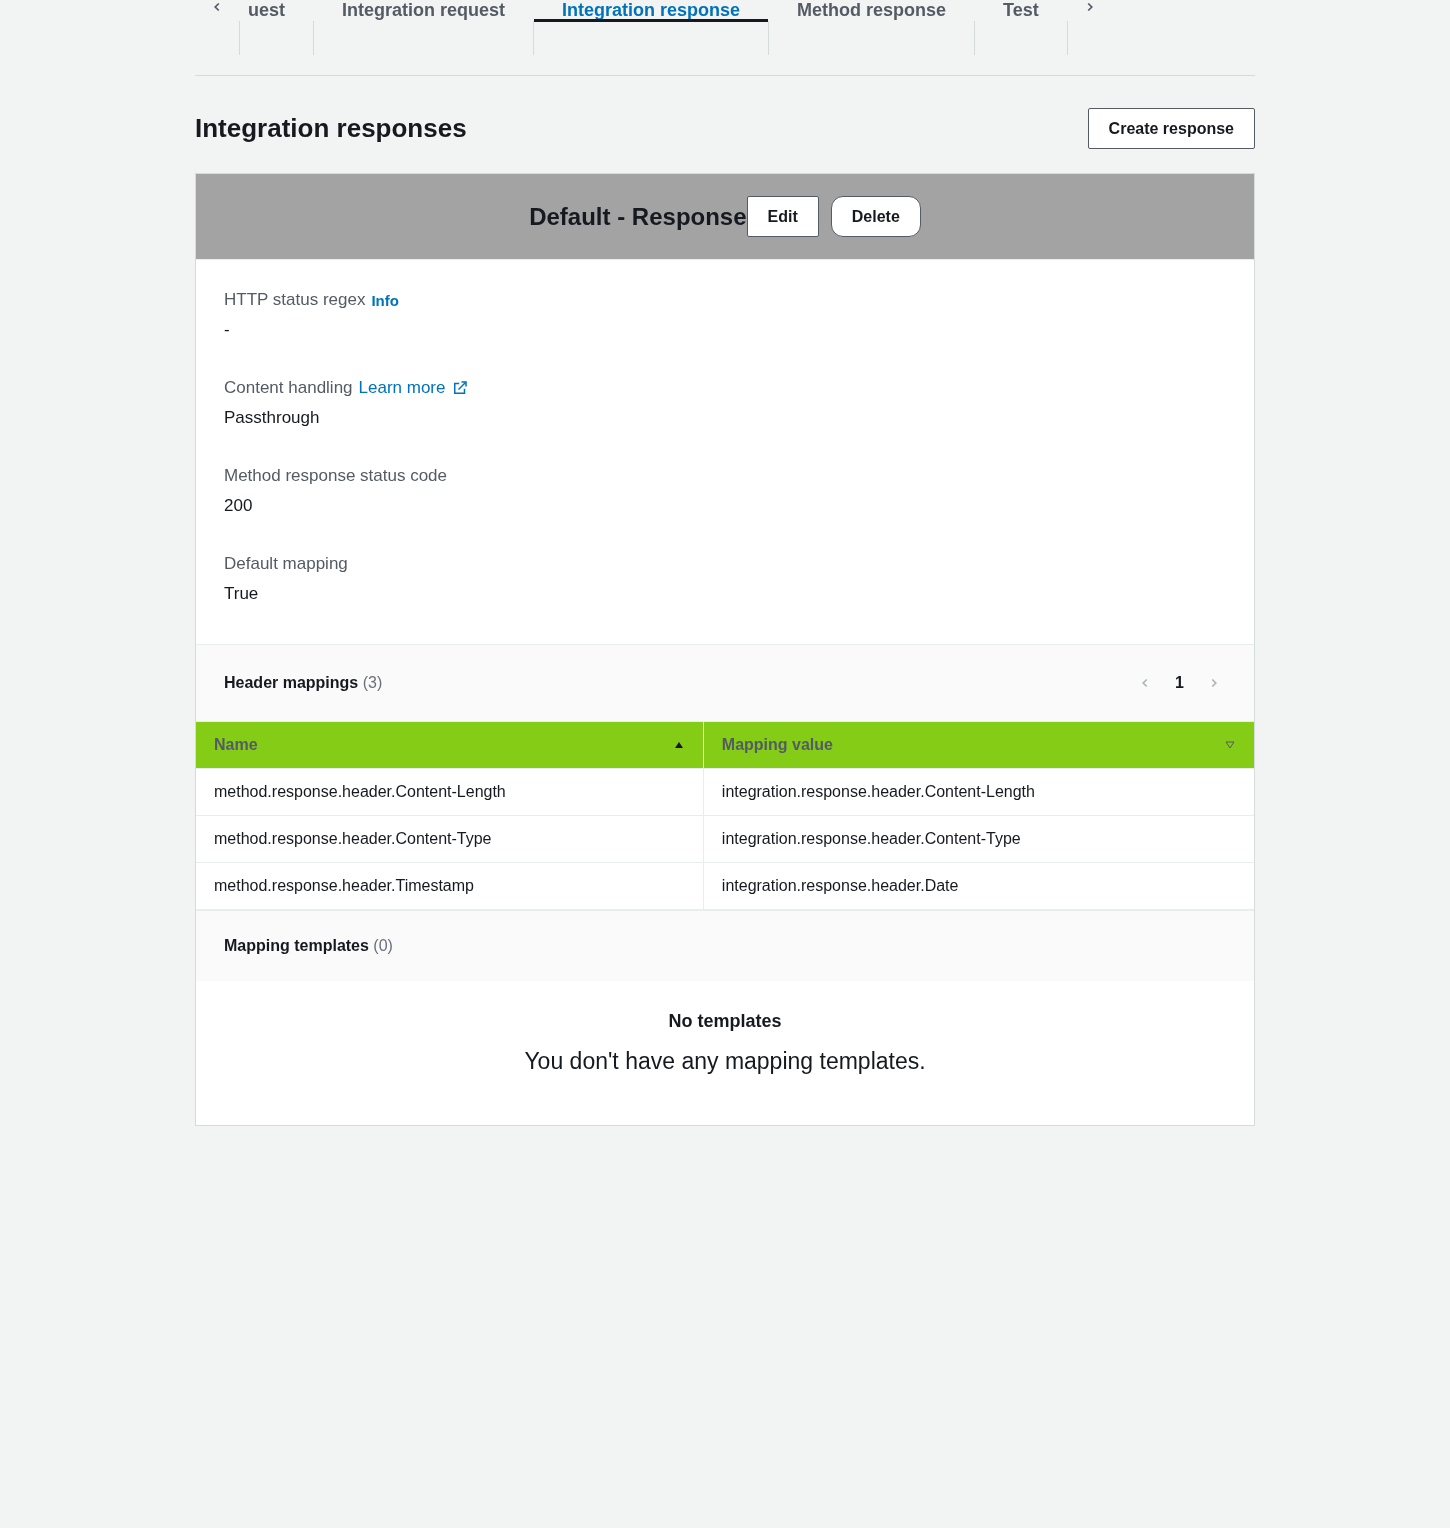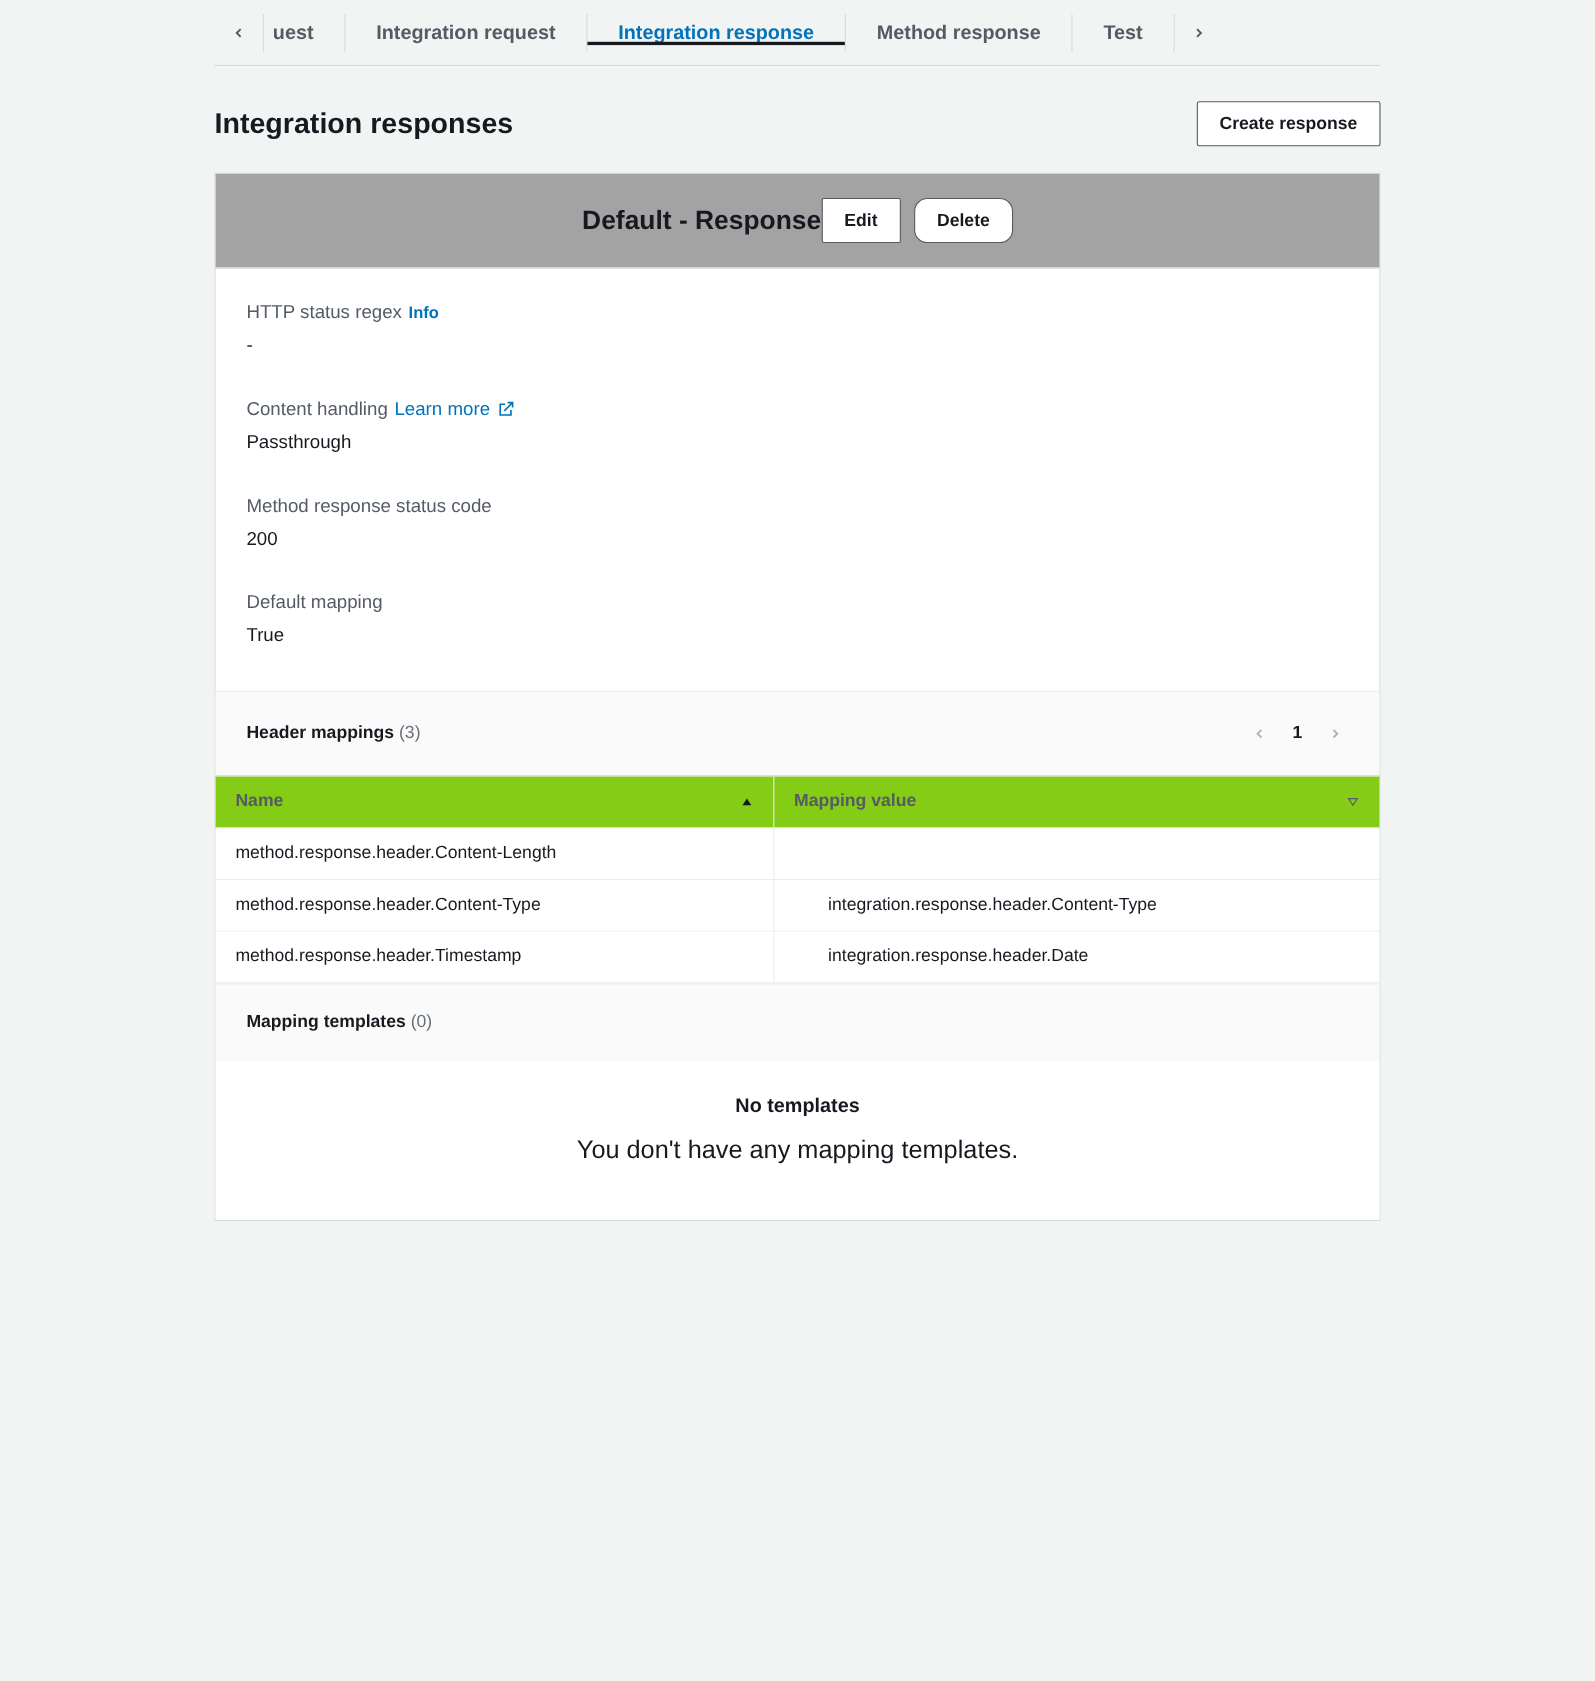--- a/index.html
+++ b/index.html
@@ -9,23 +9,23 @@
     color: #16191f;
     font-size: 14px;
   }
   .page {
     width: 1060px;
     margin: 0 auto;
     padding-bottom: 20px;
   }
   .tabs-wrap {
     display: flex;
-    align-items: center;
+    align-items: flex-start;
     border-bottom: 1px solid #d5dbdb;
-    height: 60px;
+    height: 76px;
     position: relative;
   }
   .tab-scroll-btn {
     width: 44px;
     display: flex;
     align-items: center;
     justify-content: center;
     color: #545b64;
     cursor: pointer;
   }
@@ -185,21 +185,20 @@
     gap: 8px;
     cursor: pointer;
   }
   .col-name { flex: 0 0 48%; border-right: 1px solid #eaeded; }
   .col-value { flex: 1; }
   .th .sort-icon { margin-left: auto; width: 12px; height: 12px; }
   .table-row {
     display: flex;
     border-bottom: 1px solid #eaeded;
     background: #fff;
-    gap: 31px;
   }
   .td { color: #16191f; }
 
   .empty-state {
     padding: 30px 20px 50px;
     text-align: center;
     background: #fff;
   }
   .empty-title {
     font-size: 18px;
@@ -319,20 +318,21 @@
       <div class="th col-value">
         <span>Mapping value</span>
         <svg class="sort-icon" viewBox="0 0 24 24" fill="none" stroke="#545b64" stroke-width="2">
             <polygon points="12 6 4 18 20 18" transform="rotate(180 12 12)"></polygon>
           </svg>
       </div>
     </div>
 
     <div class="table-row">
       <div class="td col-name">method.response.header.Content-Length</div>
+      <div class="td col-value">integration.response.header.Content-Length</div>
     </div>
     <div class="table-row">
       <div class="td col-name">method.response.header.Content-Type</div>
       <div class="td col-value">integration.response.header.Content-Type</div>
     </div>
     <div class="table-row">
       <div class="td col-name">method.response.header.Timestamp</div>
       <div class="td col-value">integration.response.header.Date</div>
     </div>
 

